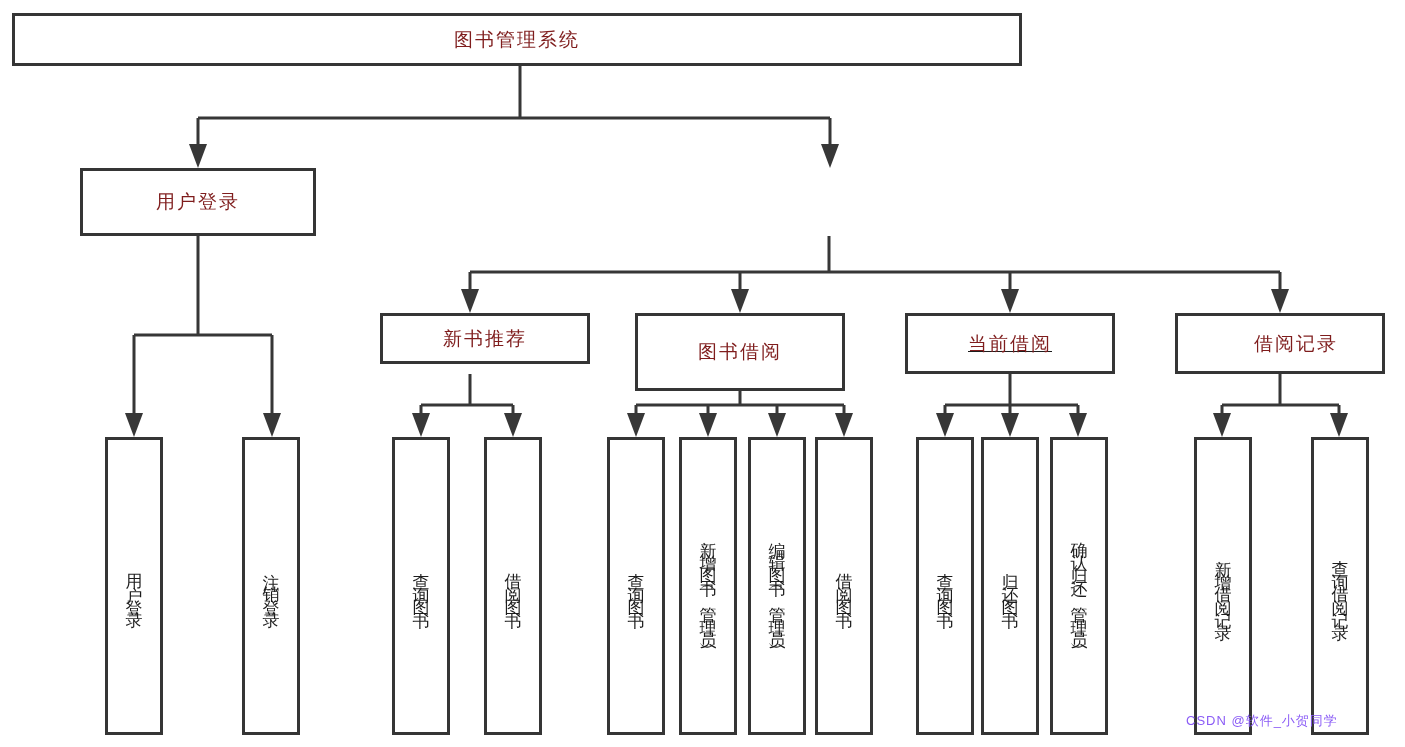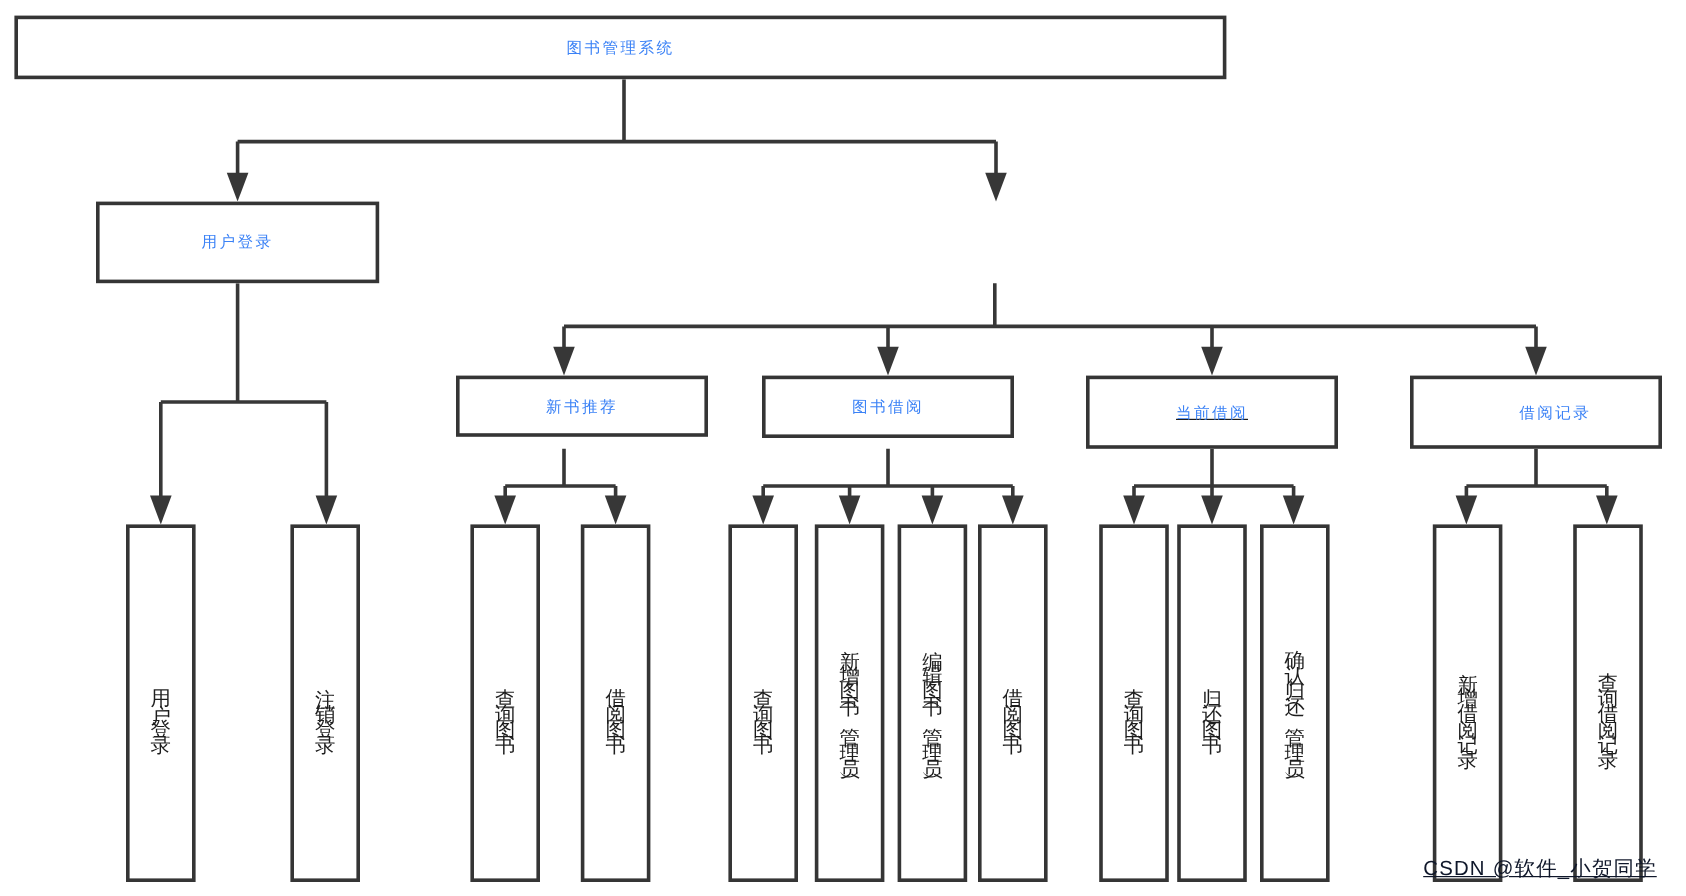--- a/index.html
+++ b/index.html
@@ -27,49 +27,48 @@
     background: #ffffff;
     border: 3px solid #353535;
     display: flex;
     align-items: center;
     justify-content: center;
     color: #1d1d1d;
     z-index: 2;
   }
   .box.root { border-width: 3px; }
   .hlabel {
-    font-size: 13px;
+    font-size: 19px;
     letter-spacing: 2px;
     white-space: nowrap;
-    color: #3b82f6;
+    color: #7f1d1d;
   }
   .leaf {
     top: 437px;
     width: 58px;
     height: 298px;
   }
   .vtext {
     writing-mode: vertical-rl;
     text-orientation: mixed;
     font-size: 17px;
     line-height: 1;
     letter-spacing: 13px;
     white-space: nowrap;
     color: #1d1d1d;
   }
   .watermark {
     position: absolute;
     left: 1186px;
     top: 712px;
-    font-size: 17px;
+    font-size: 13px;
     letter-spacing: 1px;
-    color: #0f172a;
+    color: #8b5cf6;
     white-space: nowrap;
     z-index: 3;
-    text-decoration: underline;
   }
 </style>
 </head>
 <body>
 
 <div class="canvas">
 
   <svg class="connectors" width="1405" height="747" viewBox="0 0 1405 747" fill="none" stroke="#373737" stroke-width="3">
 
     <path d="M520 66 V118 M198 118 H830 M198 118 V146 M830 118 V146"></path>
@@ -110,21 +109,21 @@
     <span class="hlabel">图书管理系统</span>
   </div>
 
   <div class="box" style="left:80px; top:168px; width:236px; height:68px;">
     <span class="hlabel">用户登录</span>
   </div>
 
   <div class="box" style="left:380px; top:313px; width:210px; height:51px;">
     <span class="hlabel">新书推荐</span>
   </div>
-  <div class="box" style="left:635px; top:313px; width:210px; height:52px;">
+  <div class="box" style="left:635px; top:313px; width:210px; height:78px;">
     <span class="hlabel">图书借阅</span>
   </div>
   <div class="box" style="left:905px; top:313px; width:210px; height:61px;text-decoration:underline;">
     <span class="hlabel">当前借阅</span>
   </div>
   <div class="box" style="left:1175px; top:313px; width:210px; height:61px;padding-left:32px;">
     <span class="hlabel">借阅记录</span>
   </div>
 
   <div class="box leaf" style="left:105px;">

